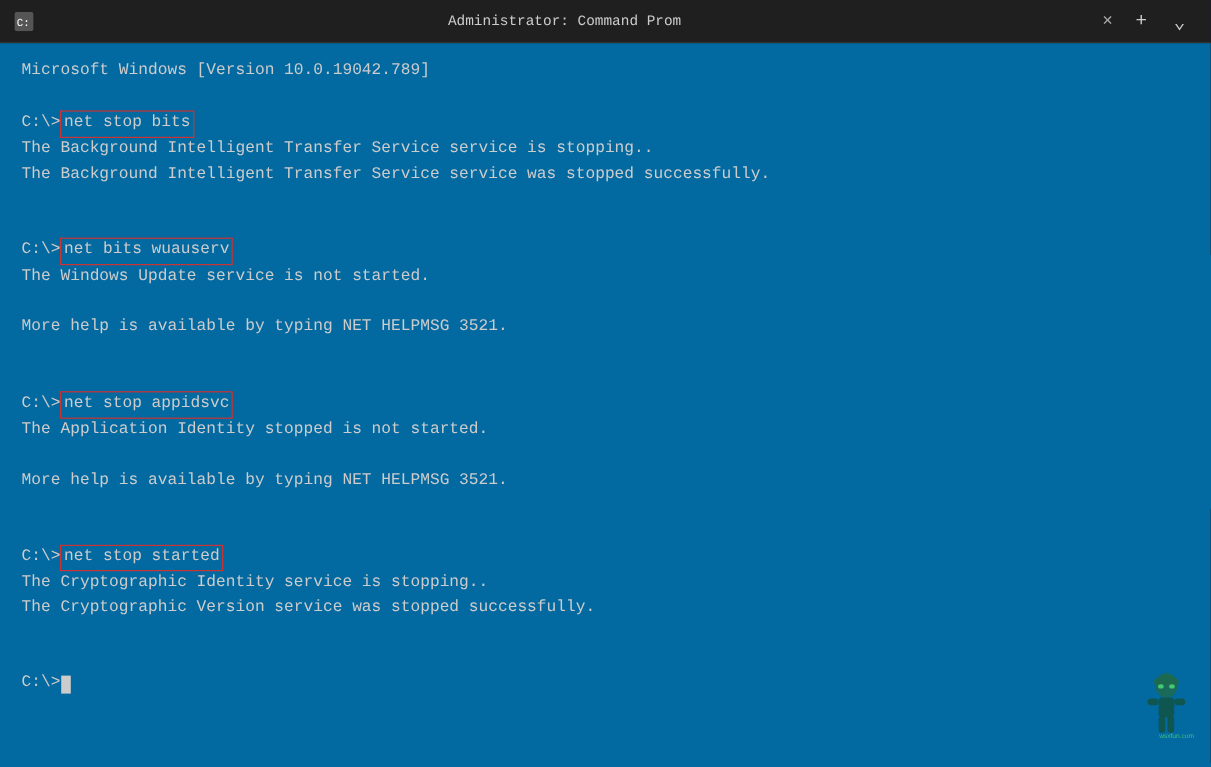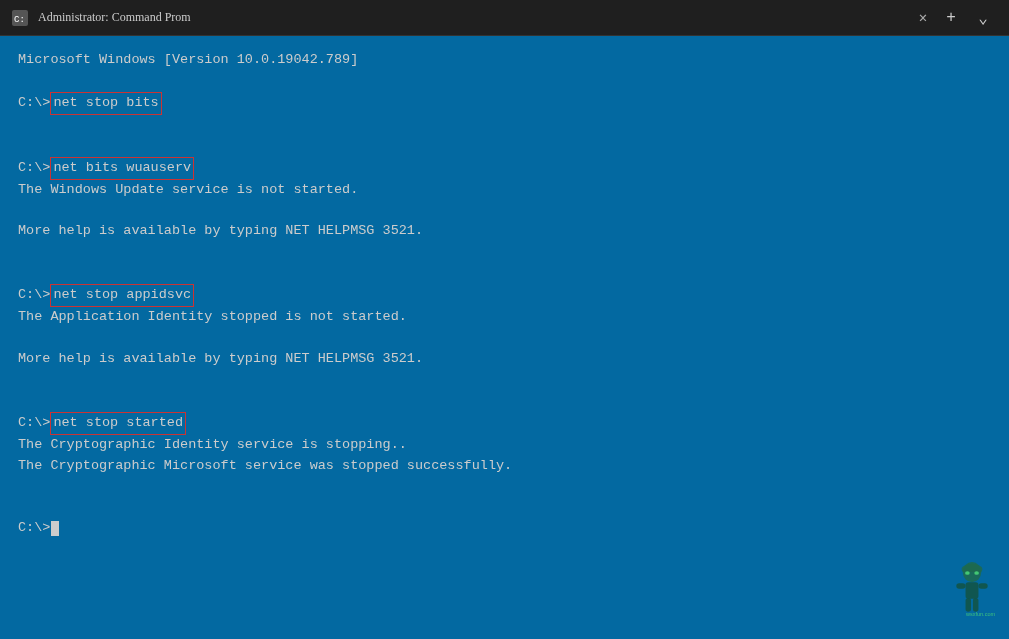--- a/index.html
+++ b/index.html
@@ -28,22 +28,23 @@
 
     .titlebar-icon {
       width: 16px;
       height: 16px;
       flex-shrink: 0;
     }
 
     .titlebar-title {
       color: #ccc;
       font-size: 12px;
-      font-family: Liberation Serif, serif;
+      font-family: Liberation Mono, monospace;
       flex: 1;
+      text-align: center;
     }
 
     .titlebar-close {
       width: 20px;
       height: 20px;
       display: flex;
       align-items: center;
       justify-content: center;
       color: #aaa;
       font-size: 14px;
@@ -155,20 +156,22 @@
 
 <div class="terminal">
 
   <span class="line">Microsoft Windows [Version 10.0.19042.789]</span>
   <span class="blank"></span>
 
   <div class="cmd-line">
     <span class="prompt">C:\&gt;</span>
       <span class="cmd-highlight">net stop bits</span>
   </div>
+  <span class="line">The Background Intelligent Transfer Service service is stopping..</span>
+  <span class="line">The Background Intelligent Transfer Service service was stopped successfully.</span>
   <span class="blank"></span>
   <span class="blank"></span>
 
   <div class="cmd-line">
     <span class="prompt">C:\&gt;</span>
       <span class="cmd-highlight">net bits wuauserv</span>
   </div>
   <span class="line">The Windows Update service is not started.</span>
   <span class="blank"></span>
   <span class="line">More help is available by typing NET HELPMSG 3521.</span>
@@ -183,21 +186,21 @@
   <span class="blank"></span>
   <span class="line">More help is available by typing NET HELPMSG 3521.</span>
   <span class="blank"></span>
   <span class="blank"></span>
 
   <div class="cmd-line">
     <span class="prompt">C:\&gt;</span>
       <span class="cmd-highlight">net stop started</span>
   </div>
   <span class="line">The Cryptographic Identity service is stopping..</span>
-  <span class="line">The Cryptographic Microsoft service was stopped successfully.</span>
+  <span class="line">The Cryptographic Version service was stopped successfully.</span>
   <span class="blank"></span>
   <span class="blank"></span>
 
   <div class="cmd-line">
     <span class="prompt">C:\&gt;</span>
       <span class="cursor-block"></span>
   </div>
 
   <div class="watermark">
     <svg class="watermark-figure" viewBox="0 0 50 65" xmlns="http://www.w3.org/2000/svg">

